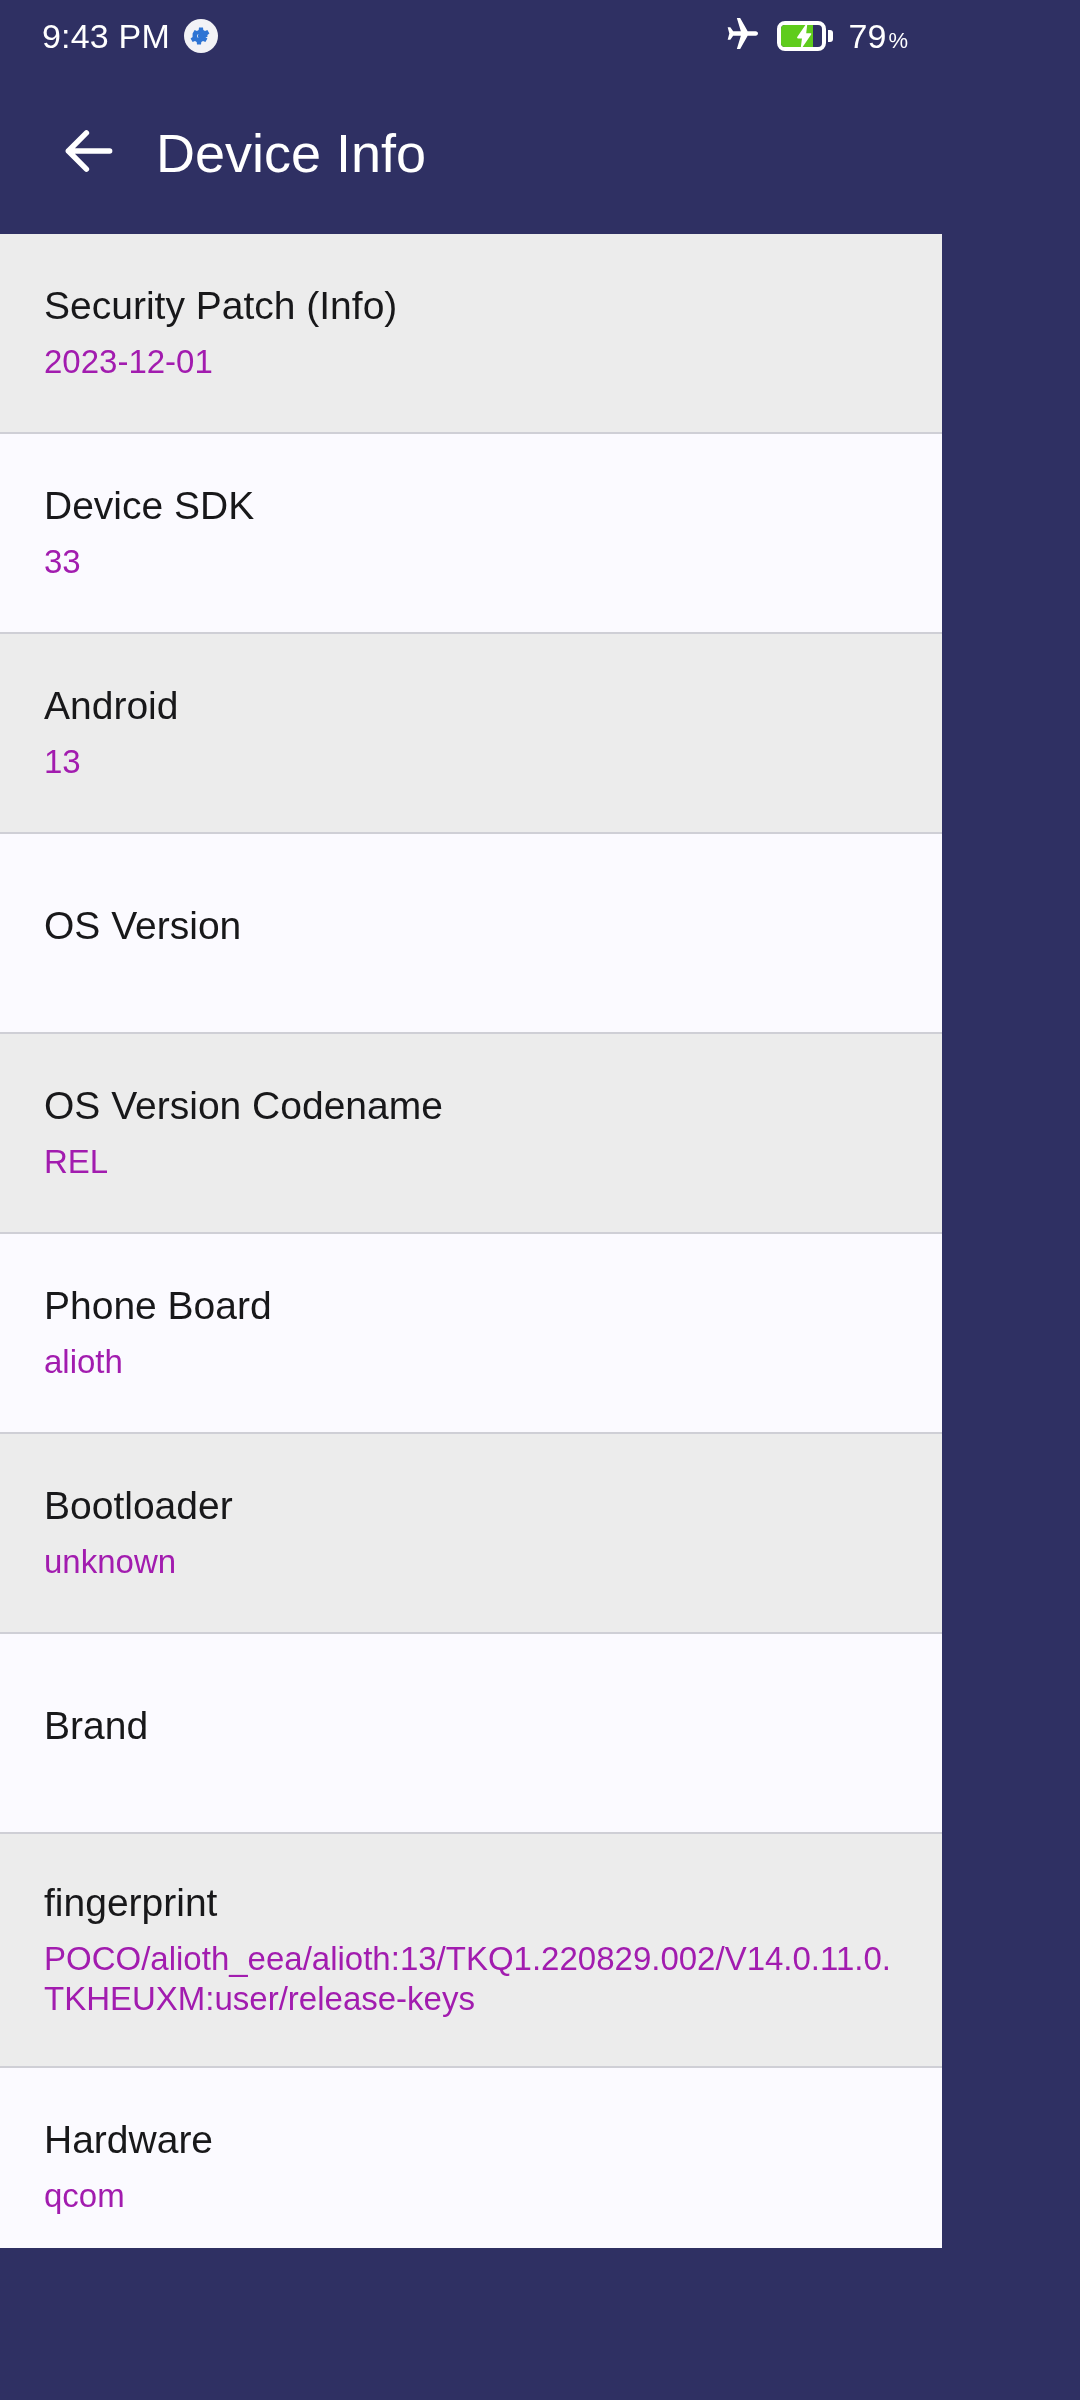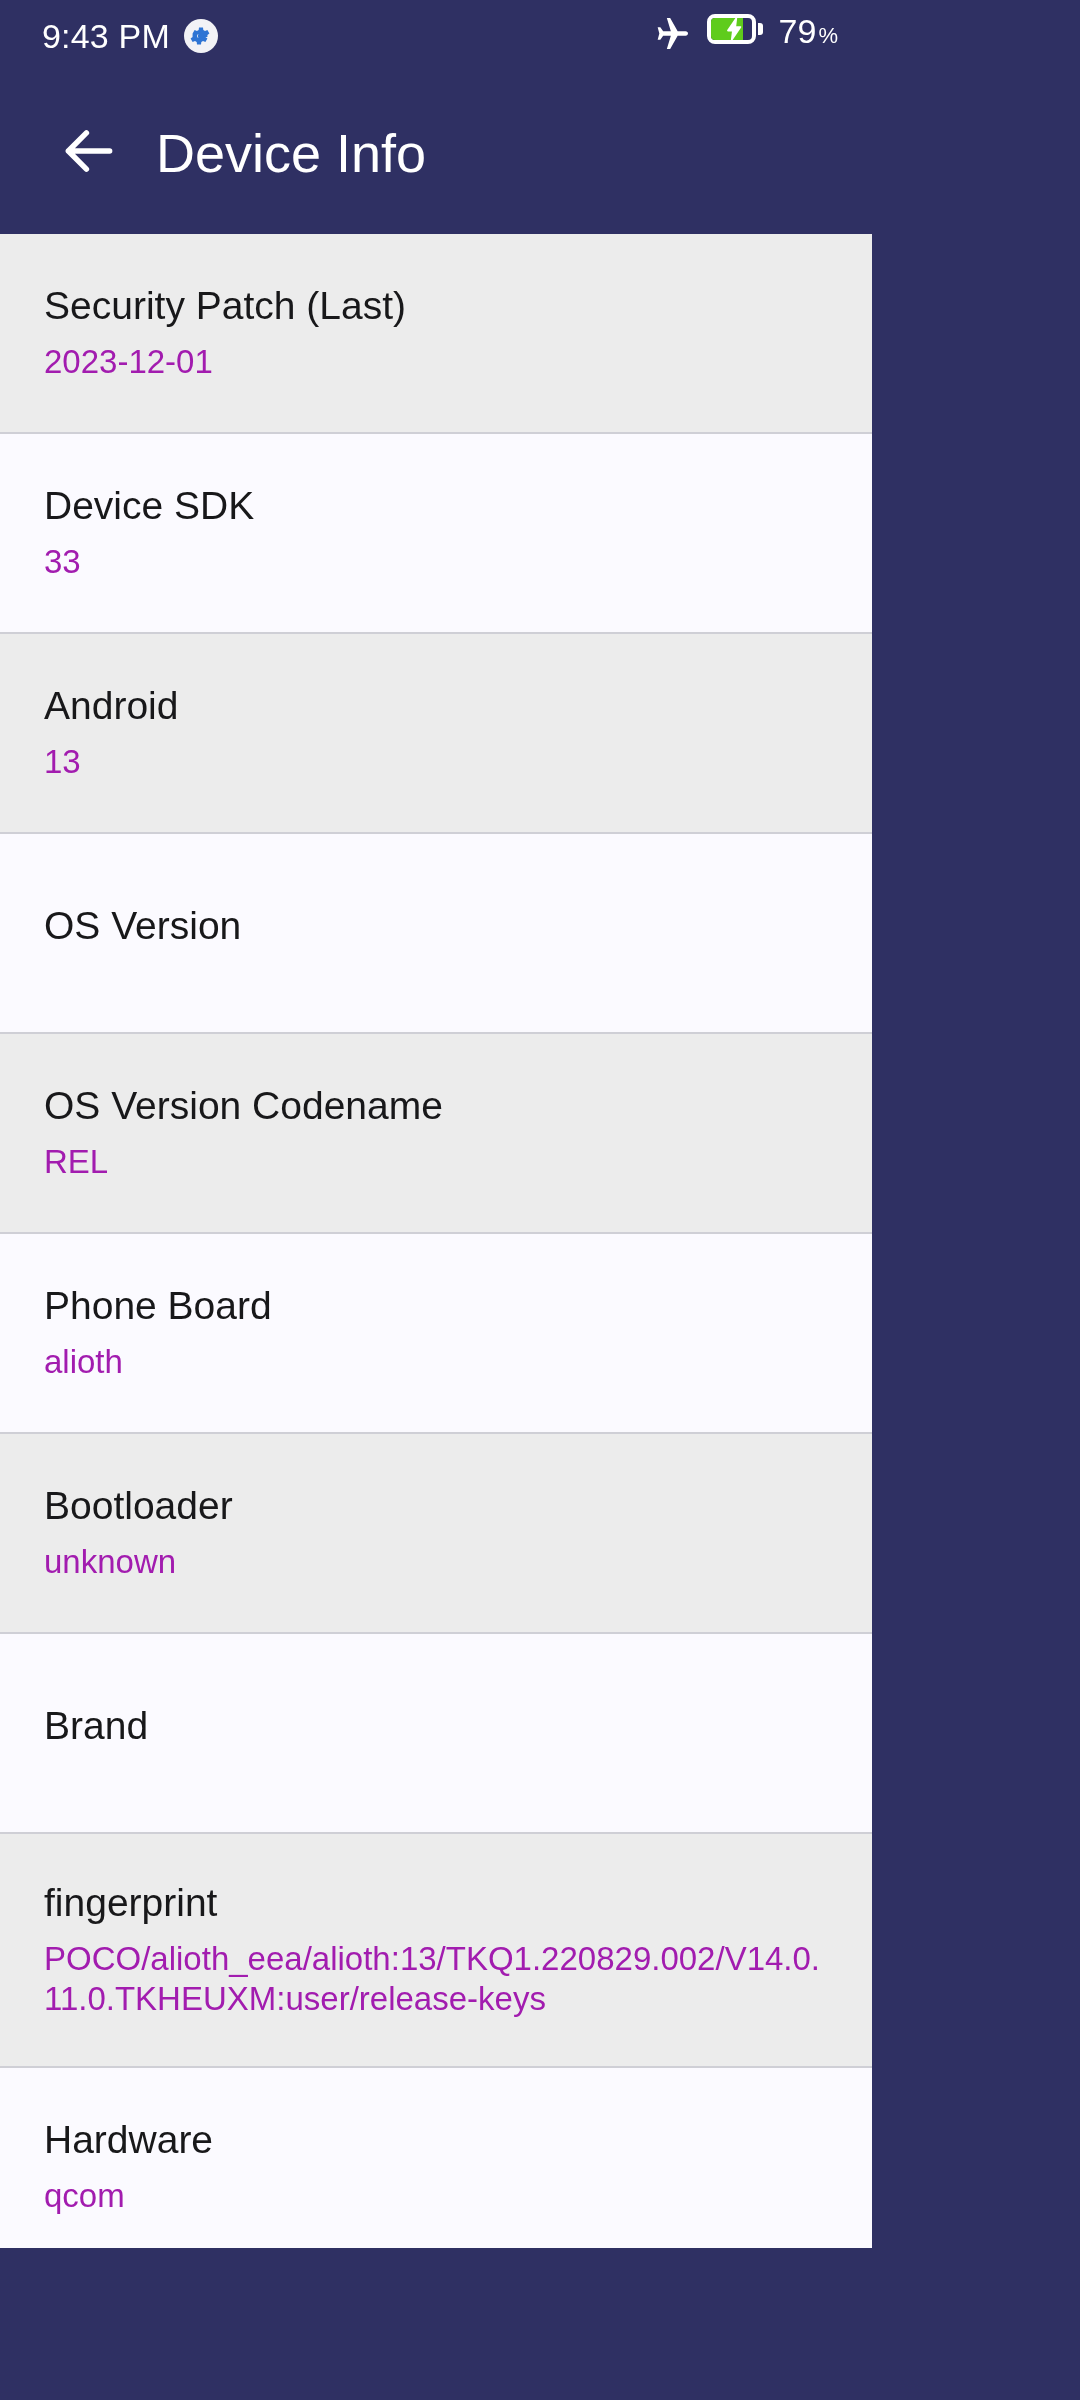--- a/index.html
+++ b/index.html
@@ -7,21 +7,21 @@
   html, body {
     width: 1080px;
     height: 2400px;
     background: #2f3063;
     font-family: "Liberation Sans", "DejaVu Sans", sans-serif;
     overflow: hidden;
   }
 
   .phone {
     position: relative;
-    width: 872px;
+    width: 942px;
     height: 2400px;
     background: #2f3063;
     display: flex;
     flex-direction: column;
   }
 
   
   .status-bar {
     height: 72px;
     flex: 0 0 72px;
@@ -50,20 +50,21 @@
     height: 34px;
     border-radius: 50%;
     background: #f2f2f6;
     display: flex;
     align-items: center;
     justify-content: center;
   }
 
   .status-right {
     display: flex;
+    align-items: center;
     gap: 16px;
   }
 
   .airplane-icon { display: block; }
 
   .battery {
     position: relative;
     width: 56px;
     height: 30px;
     display: flex;
@@ -226,21 +227,21 @@
           <path d="M20 12H4M11 5l-7 7 7 7" fill="none" stroke="#ffffff" stroke-width="2.1" stroke-linecap="round" stroke-linejoin="round"></path>
         </svg>
       </span>
     </div>
     <div class="app-bar-title">Device Info</div>
   </div>
 
   <div class="info-list">
 
     <div class="info-row shaded">
-      <div class="info-label">Security Patch (Last)</div>
+      <div class="info-label">Security Patch (Info)</div>
       <div class="info-value">2023-12-01</div>
     </div>
 
     <div class="info-row plain">
       <div class="info-label">Device SDK</div>
       <div class="info-value">33</div>
     </div>
 
     <div class="info-row shaded">
       <div class="info-label">Android</div>

